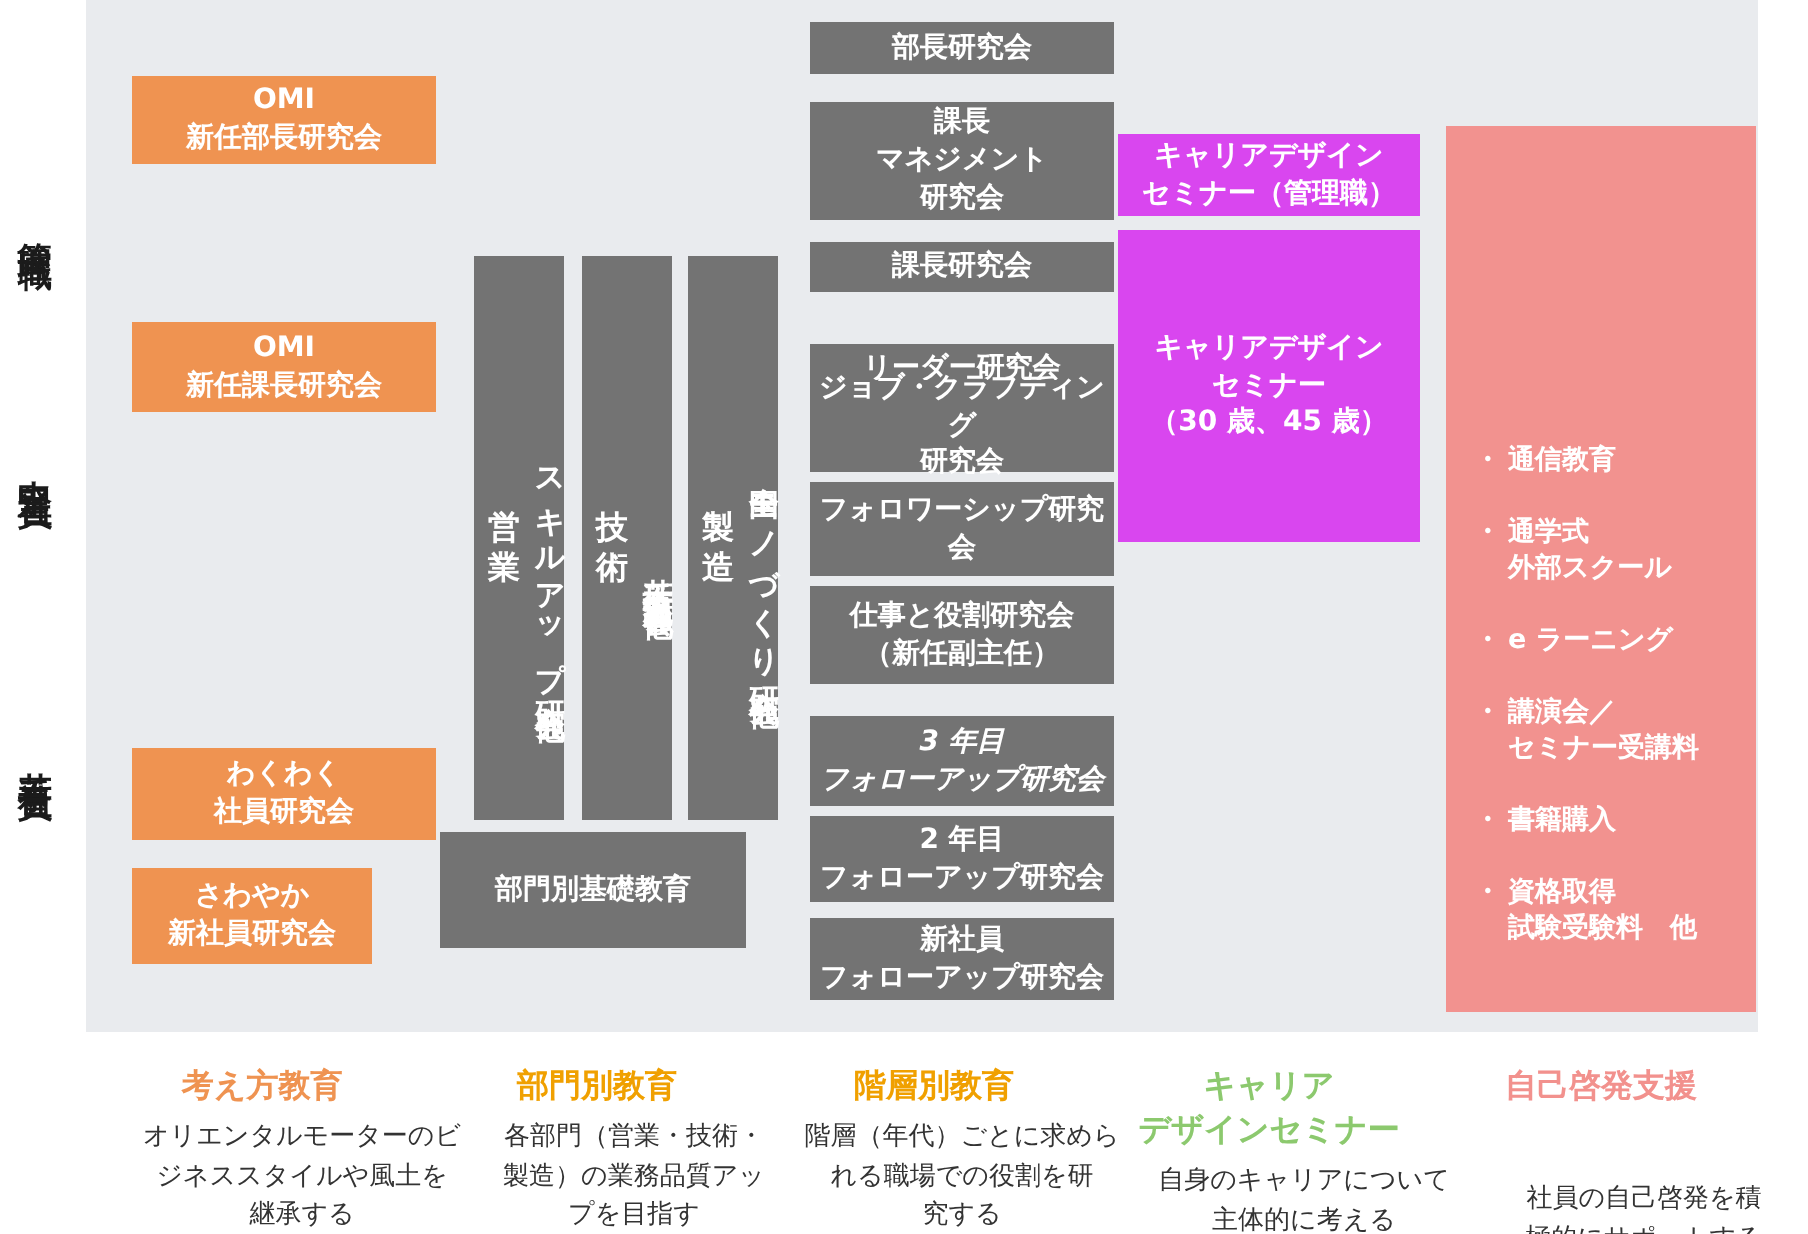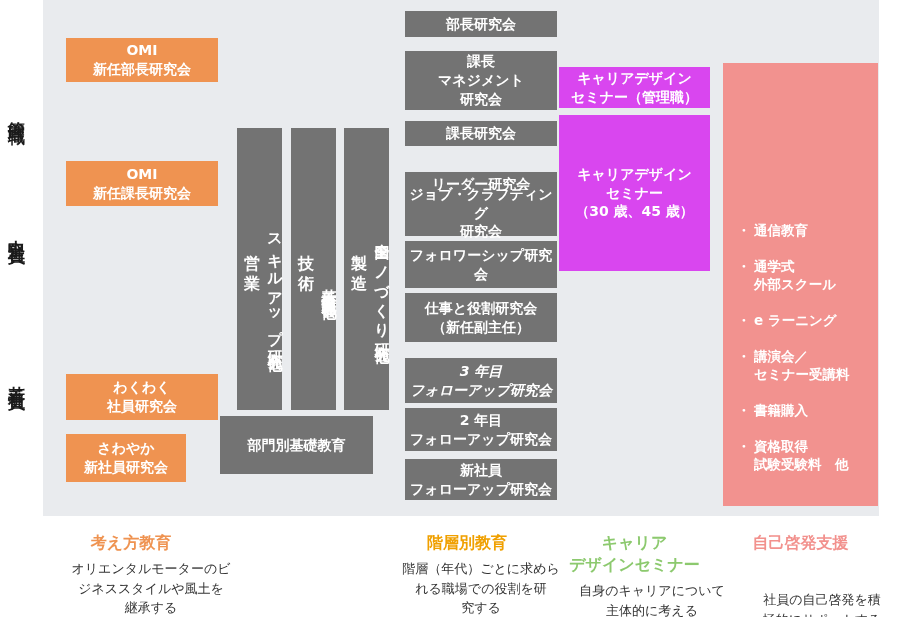--- a/index.html
+++ b/index.html
@@ -131,28 +131,32 @@
       </div>
       <div class="sd-item">
         <span class="sd-bullet">・</span>
         <span class="sd-text">資格取得
 試験受験料　他</span>
       </div>
     </div>
   </div>
 
   <div class="legend-title lt-lightorange" style="left:55px;width:152px;">考え方教育</div>
+  <div class="legend-title lt-amber" style="left:222px;width:153px;">部門別教育</div>
   <div class="legend-title lt-amber" style="left:391px;width:152px;">階層別教育</div>
   <div class="legend-title lt-green" style="left:559px;width:151px;">キャリア
 デザインセミナー</div>
   <div class="legend-title lt-pink" style="left:723px;width:155px;">自己啓発支援</div>
 
   <div class="legend-desc" style="left:68px;top:559px;width:166px;">オリエンタルモーターのビ
 ジネススタイルや風土を
 継承する</div>
+  <div class="legend-desc" style="left:235px;top:559px;width:164px;">各部門（営業・技術・
+製造）の業務品質アッ
+プを目指す</div>
   <div class="legend-desc" style="left:398px;top:559px;width:166px;">階層（年代）ごとに求めら
 れる職場での役割を研
 究する</div>
   <div class="legend-desc" style="left:570px;top:581px;width:164px;">自身のキャリアについて
 主体的に考える</div>
   <div class="legend-desc" style="left:747px;top:590px;width:150px;">社員の自己啓発を積
 極的にサポートする</div>
 
 </div>
 

